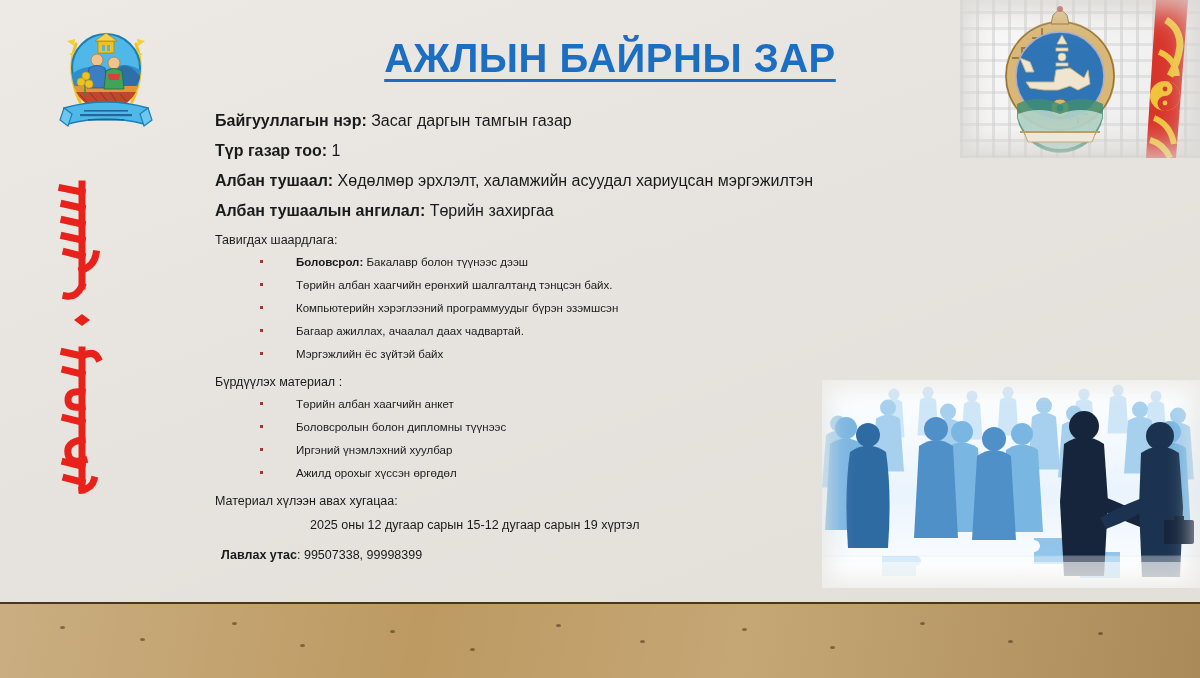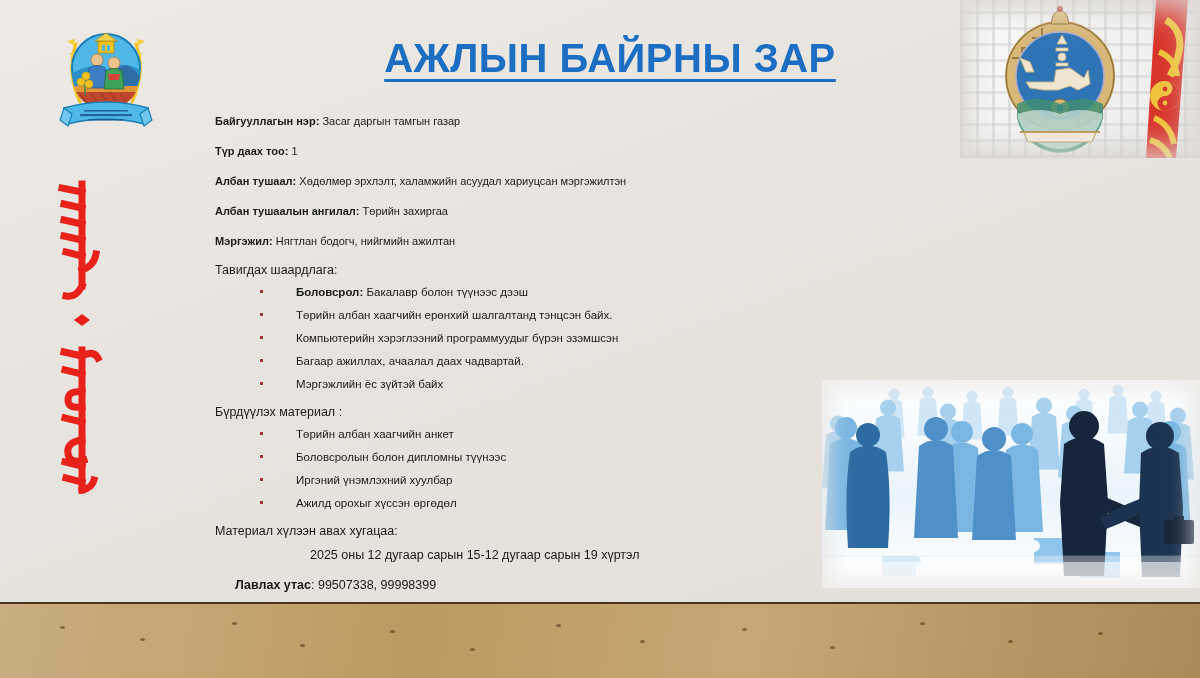--- a/index.html
+++ b/index.html
@@ -70,35 +70,35 @@
     text-align:center;
     font-size:40px;font-weight:bold;letter-spacing:.5px;
     color:#1b6ec2;
     text-decoration:underline;
     text-underline-offset:7px;
     text-decoration-thickness:3px;
   }
 
   
   .content{position:absolute;left:215px;top:113px;width:620px;color:#1a1a1a;}
-  .row{font-size:11px;line-height:16px;margin-bottom:14px;}
+  .row{font-size:16px;line-height:16px;margin-bottom:14px;}
   .row b{font-weight:bold;}
   .section-head{font-size:12.5px;font-weight:normal;margin-bottom:8px;}
   ul.blist{list-style:none;margin:0 0 14px 0;padding:0 0 0 45px;}
   ul.blist li{
     position:relative;font-size:11.5px;line-height:14px;
     padding:0 0 0 36px;margin-bottom:9px;
   }
   ul.blist li::before{
     content:"";position:absolute;left:0;top:5px;
     width:3px;height:3px;background:#9c3a2f;
   }
   ul.blist li b{font-weight:bold;text-align:center;}
   .date-line{font-size:12.5px;margin:10px 0 16px 95px;}
-  .phone{font-size:12.5px;margin-left:20px;}
+  .phone{font-size:12.5px;margin-left:6px;}
 </style>
 </head>
 <body>
 
 <div id="poster">
 
   <div class="state-photo">
     <svg width="240" height="158" viewBox="0 0 240 158">
 
       <g transform="translate(100,76)">
@@ -254,38 +254,34 @@
   <div class="title">АЖЛЫН БАЙРНЫ ЗАР</div>
 
   <div class="content">
 
     <div class="row">
       <b>Байгууллагын нэр:</b>
       <span>Засаг даргын тамгын газар</span>
     </div>
 
     <div class="row">
-      <b>Түр даах тоо:</b>
+      <b>Түр газар тоо:</b>
       <span>1</span>
     </div>
 
     <div class="row">
       <b>Албан тушаал:</b>
       <span>Хөдөлмөр эрхлэлт, халамжийн асуудал хариуцсан мэргэжилтэн</span>
     </div>
 
     <div class="row">
       <b>Албан тушаалын ангилал:</b>
       <span>Төрийн захиргаа</span>
     </div>
 
-    <div class="row">
-      <b>Мэргэжил:</b>
-      <span>Нягтлан бодогч, нийгмийн ажилтан</span>
-    </div>
 
     <div class="section-head">Тавигдах шаардлага:</div>
     <ul class="blist">
       <li>
         <b>Боловсрол:</b>
         <span>Бакалавр болон түүнээс дээш</span>
       </li>
       <li>
         <span>Төрийн албан хаагчийн ерөнхий шалгалтанд тэнцсэн байх.</span>
       </li>

